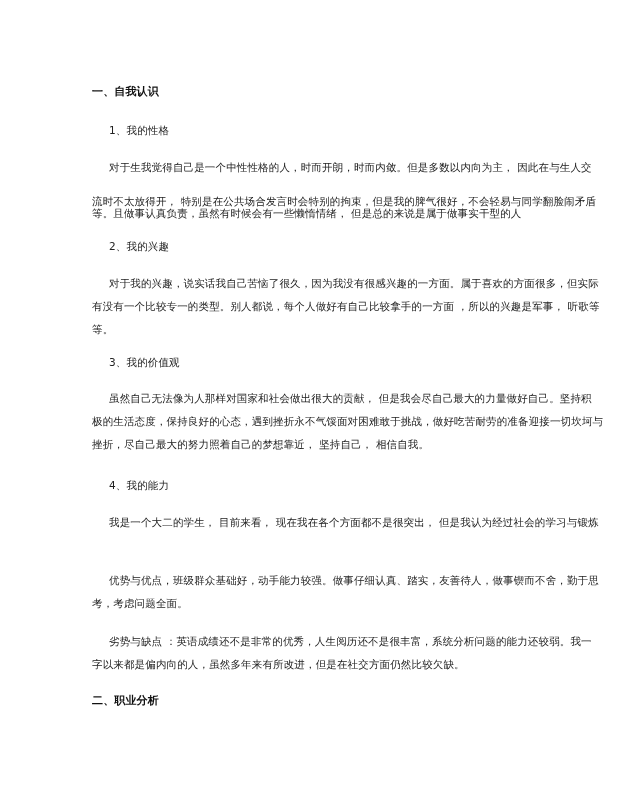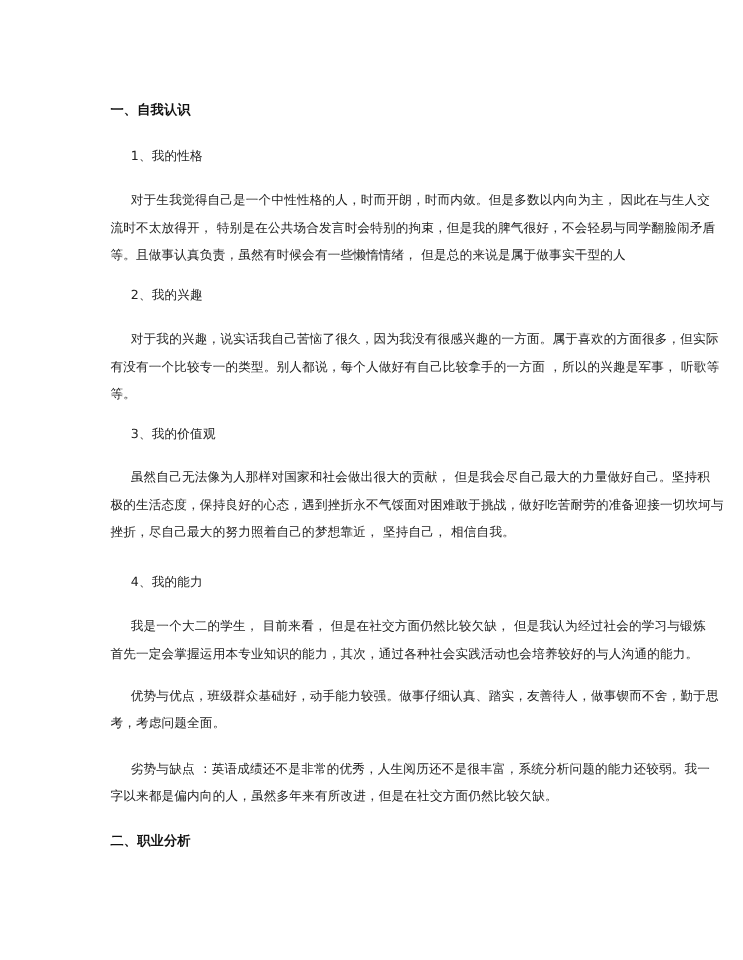--- a/index.html
+++ b/index.html
@@ -46,36 +46,35 @@
   </style>
 </head>
 <body>
 
 <div class="page">
 
   <div class="line h1" style="top:85px;">一、自我认识</div>
 
   <div class="line h2" style="top:123px;">1、我的性格</div>
   <div class="line indent" style="top:160px;">对于生我觉得自己是一个中性性格的人，时而开朗，时而内敛。但是多数以内向为主， 因此在与生人交</div>
-  <div class="line" style="top:183px;">流时不太放得开， 特别是在公共场合发言时会特别的拘束，但是我的脾气很好，不会轻易与同学翻脸闹矛盾</div>
+  <div class="line" style="top:194px;">流时不太放得开， 特别是在公共场合发言时会特别的拘束，但是我的脾气很好，不会轻易与同学翻脸闹矛盾</div>
   <div class="line" style="top:206px;">等。且做事认真负责，虽然有时候会有一些懒惰情绪， 但是总的来说是属于做事实干型的人</div>
 
   <div class="line h2" style="top:239px;">2、我的兴趣</div>
   <div class="line indent" style="top:276px;">对于我的兴趣，说实话我自己苦恼了很久，因为我没有很感兴趣的一方面。属于喜欢的方面很多，但实际</div>
   <div class="line" style="top:299px;">有没有一个比较专一的类型。别人都说，每个人做好有自己比较拿手的一方面 ，所以的兴趣是军事， 听歌等</div>
   <div class="line" style="top:322px;">等。</div>
 
   <div class="line h2" style="top:355px;">3、我的价值观</div>
   <div class="line indent" style="top:391px;">虽然自己无法像为人那样对国家和社会做出很大的贡献， 但是我会尽自己最大的力量做好自己。坚持积</div>
   <div class="line" style="top:437px;">挫折，尽自己最大的努力照着自己的梦想靠近， 坚持自己， 相信自我。</div>
   <div class="line" style="top:414px;">极的生活态度，保持良好的心态，遇到挫折永不气馁面对困难敢于挑战，做好吃苦耐劳的准备迎接一切坎坷与</div>
 
   <div class="line h2" style="top:478px;">4、我的能力</div>
-  <div class="line indent" style="top:515px;">我是一个大二的学生， 目前来看， 但是在社交方面仍然比较欠缺， 但是我认为经过社会的学习与锻炼</div>
-  <div class="line" style="top:538px;">首先一定会掌握运用本专业知识的能力，其次，通过各种社会实践活动也会培养较好的与人沟通的能力。</div>
+  <div class="line indent" style="top:515px;">我是一个大二的学生， 目前来看， 现在我在各个方面都不是很突出， 但是我认为经过社会的学习与锻炼</div>
 
   <div class="line indent" style="top:573px;">优势与优点，班级群众基础好，动手能力较强。做事仔细认真、踏实，友善待人，做事锲而不舍，勤于思</div>
   <div class="line" style="top:596px;text-align:center;">考，考虑问题全面。</div>
 
   <div class="line indent" style="top:634px;">劣势与缺点 ：英语成绩还不是非常的优秀，人生阅历还不是很丰富，系统分析问题的能力还较弱。我一</div>
   <div class="line" style="top:657px;">字以来都是偏内向的人，虽然多年来有所改进，但是在社交方面仍然比较欠缺。</div>
 
   <div class="line h1" style="top:694px;">二、职业分析</div>
 
 </div>

